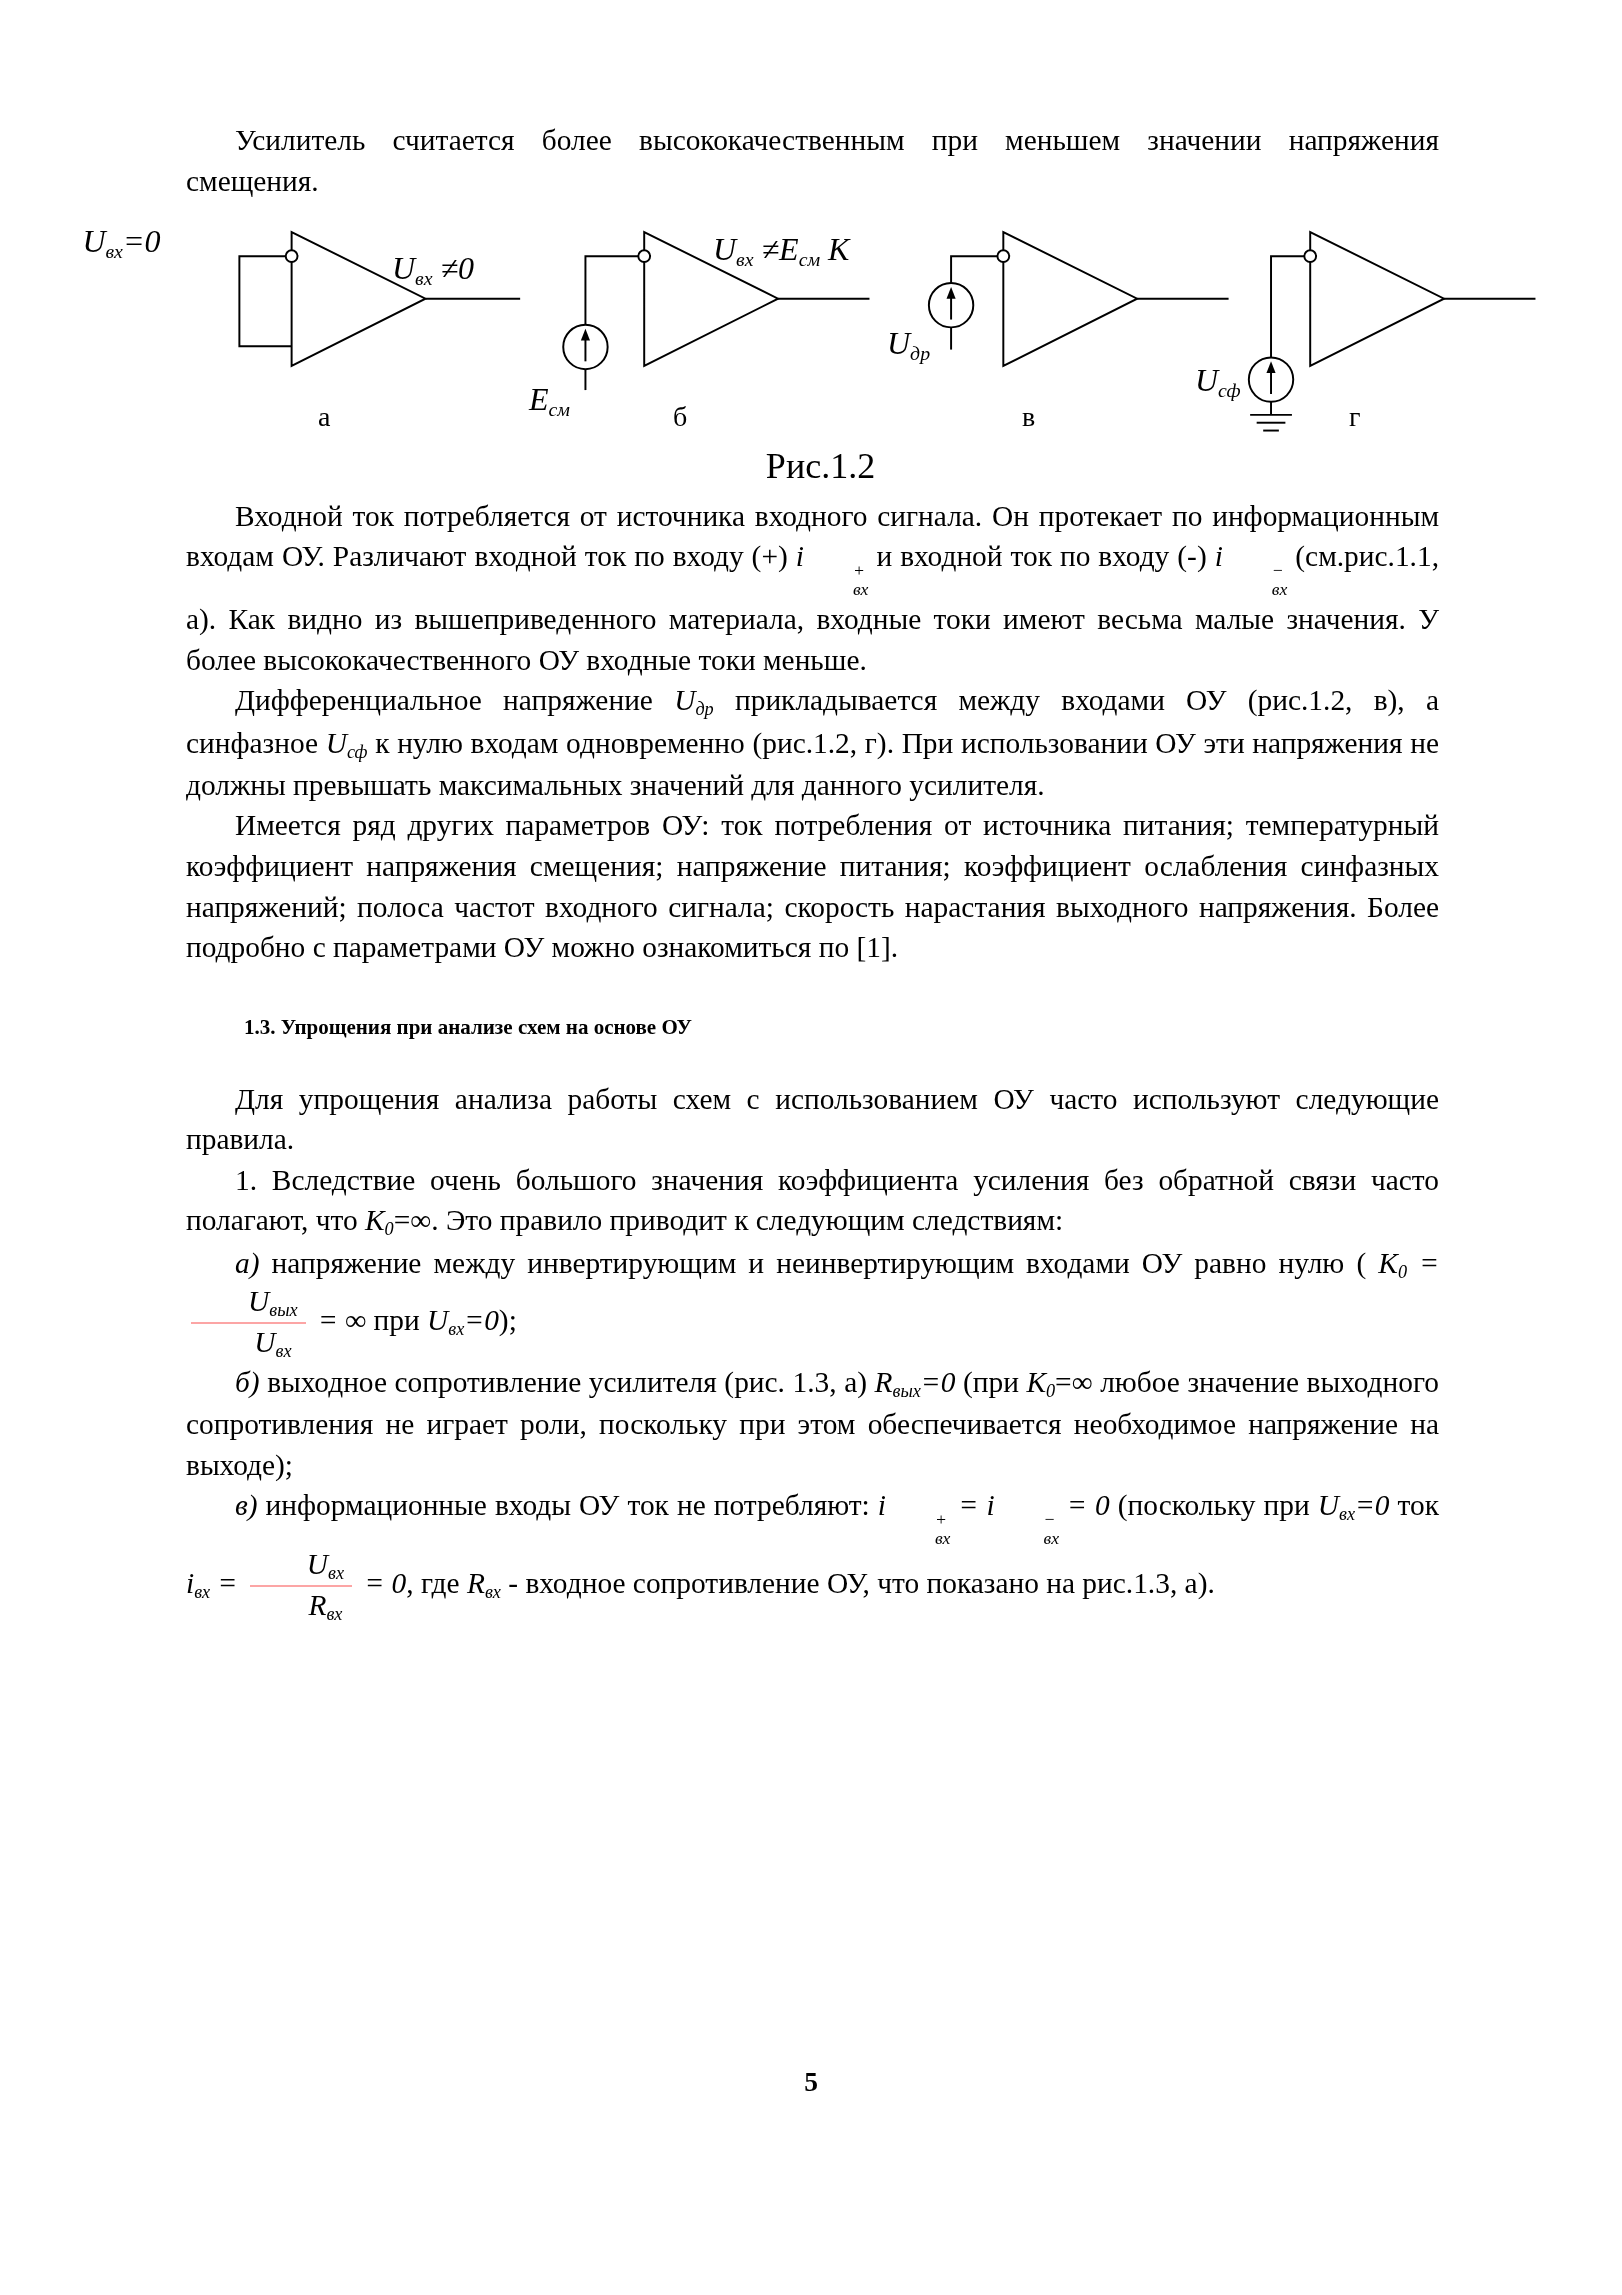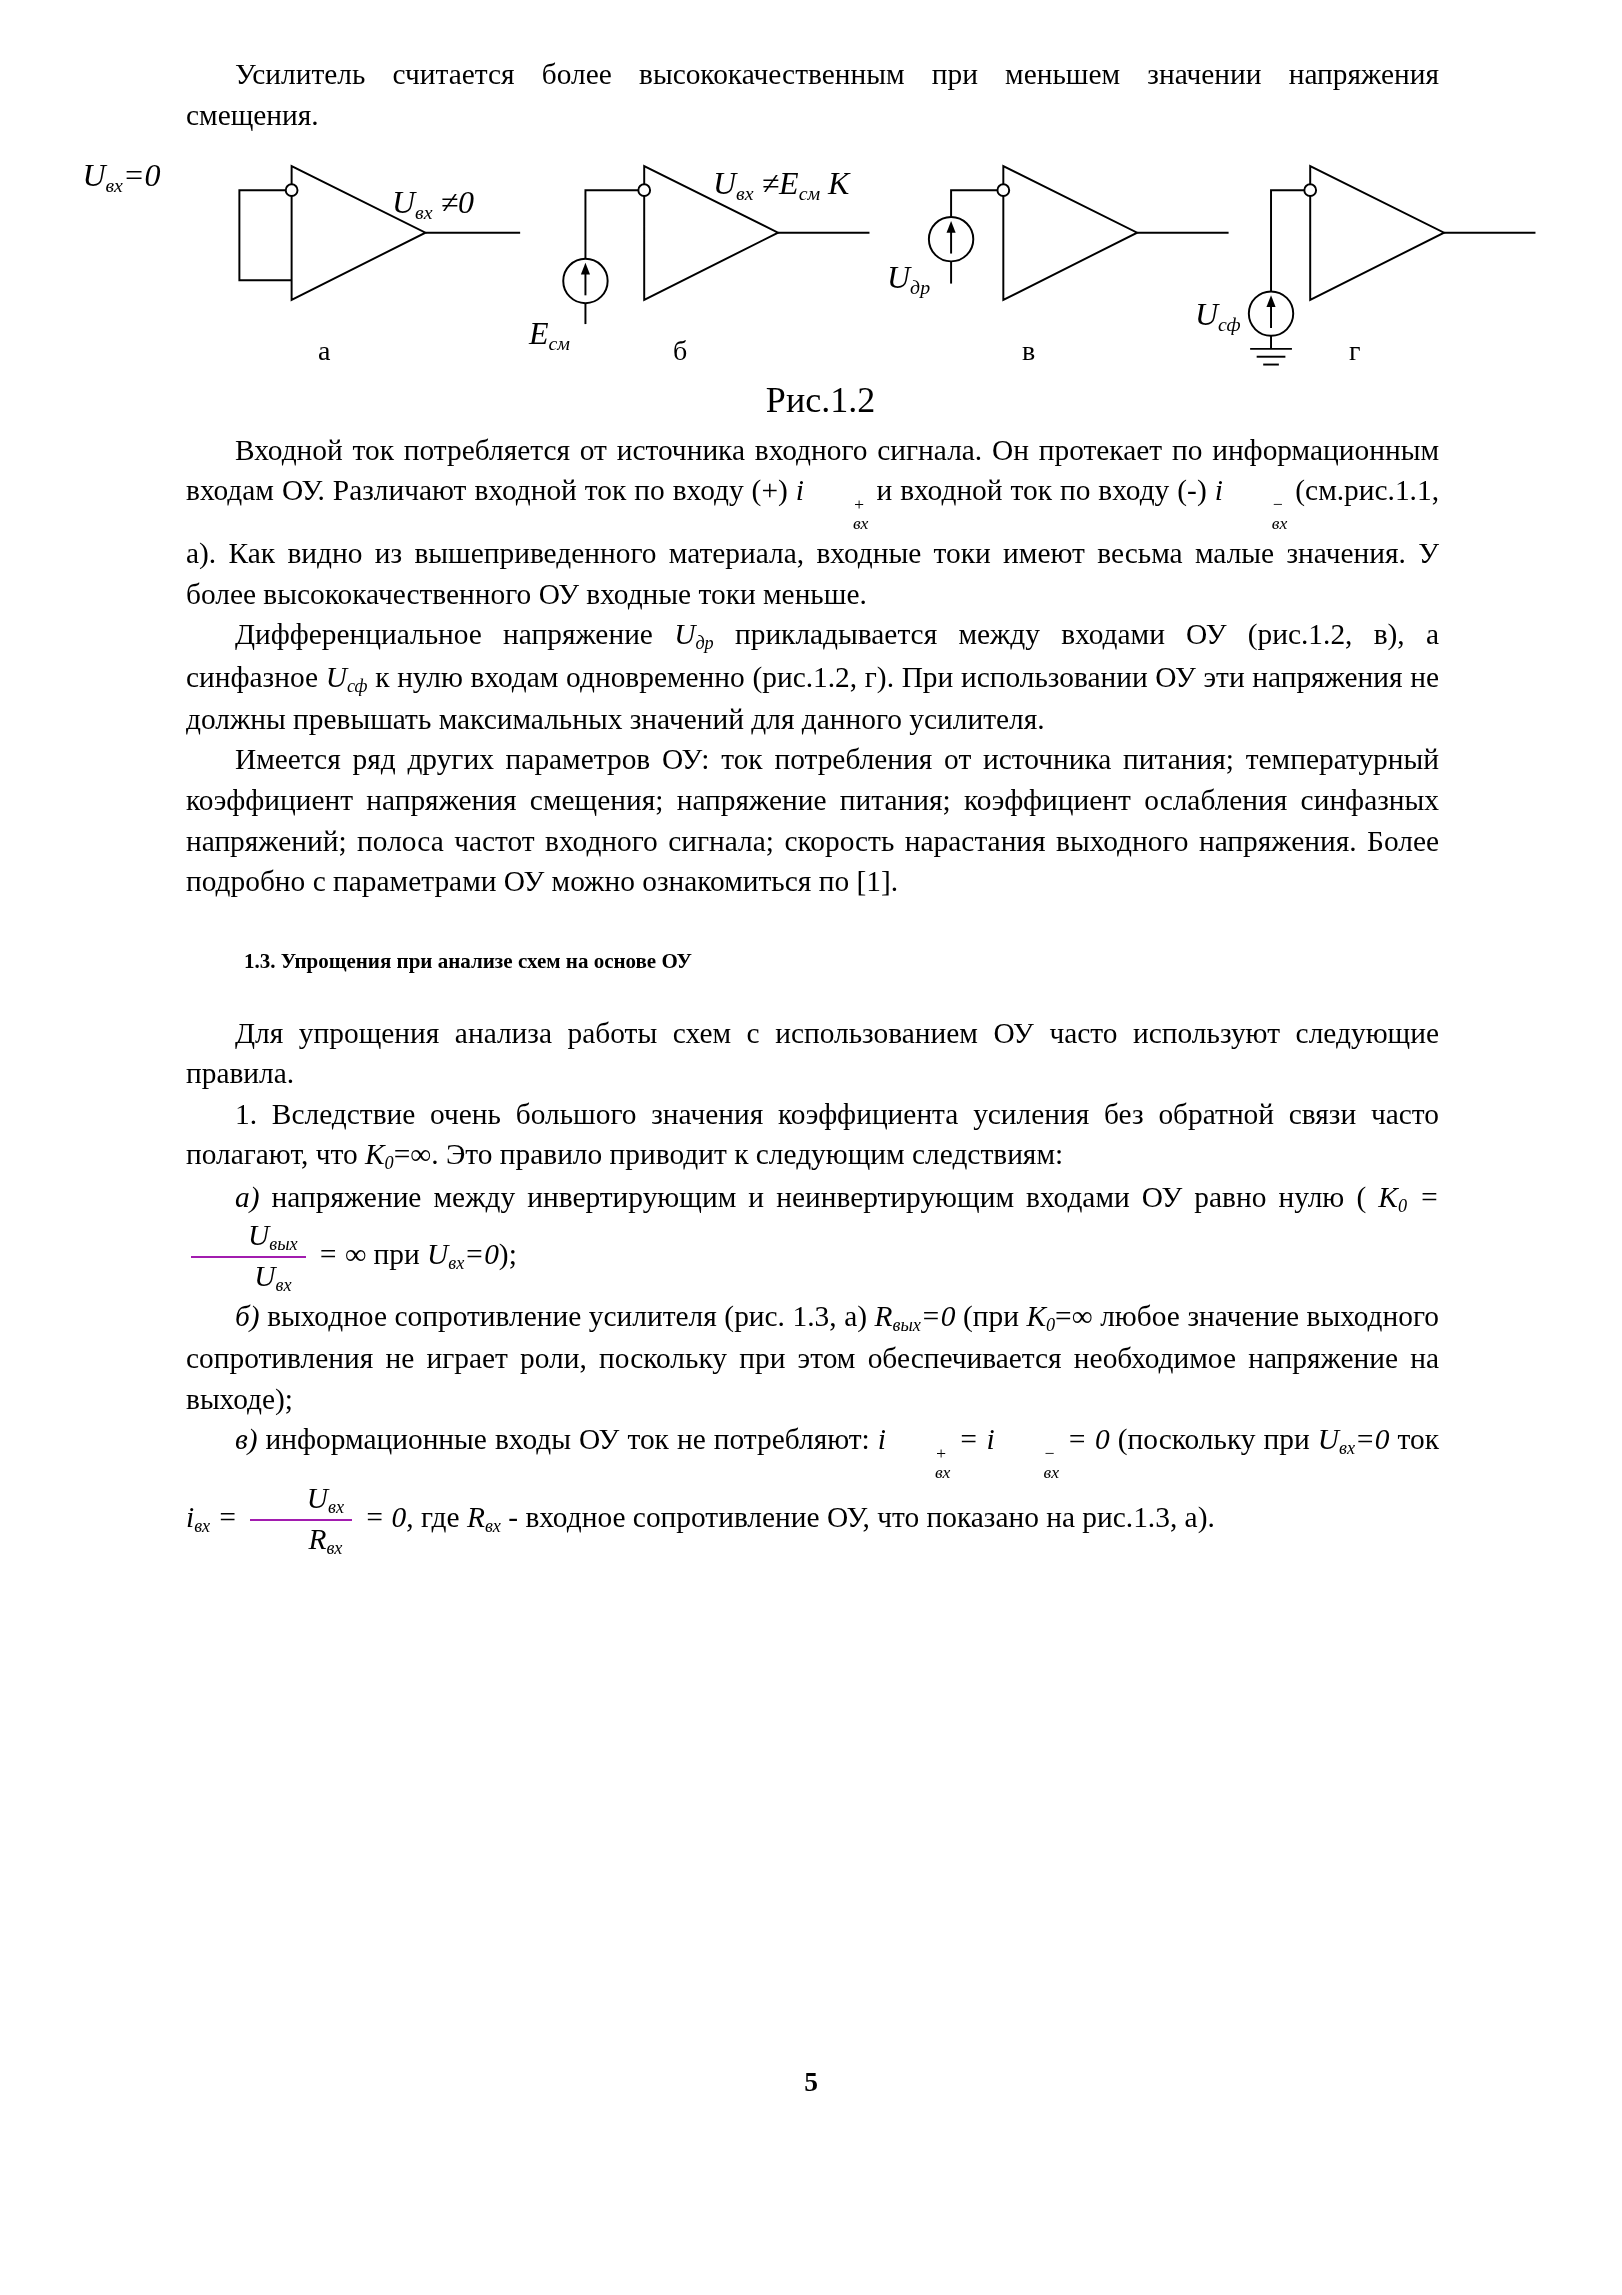--- a/index.html
+++ b/index.html
@@ -3,38 +3,38 @@
 <meta charset="utf-8">
 <style>
   html,body { margin:0; padding:0; background:#e8e8e8; }
   .sheet {
     position:relative;
     width:1622px; height:2295px;
     background:#ffffff;
     font-family:"Liberation Serif","DejaVu Serif",serif;
     color:#000;
     box-sizing:border-box;
-    padding:54px 183px 0 186px;
+    padding:120px 183px 0 186px;
     overflow:hidden;
   }
   p.para {
     font-size:29.4px;
     line-height:1.38;
     text-align:justify;
     text-indent:49px;
     margin:0;
   }
   .i { font-style:italic; }
   .sub { font-size:0.62em; font-style:italic; vertical-align:-0.28em; }
   .ss { display:inline-flex; flex-direction:column; align-items:flex-start;
         font-size:0.6em; font-style:italic; vertical-align:-0.55em; line-height:1.08; }
   .ss span { display:block; }
   .frac { display:inline-block; text-align:center; vertical-align:middle;
           line-height:1.15; margin:0 5.2px; }
-  .frac .num { display:block; border-bottom:2px solid #a21caf; padding:0 7.9px 1.3px; }
+  .frac .num { display:block; border-bottom:2px solid #fca5a5; padding:0 7.9px 1.3px; }
   .frac .den { display:block; padding-top:1.3px; }
   h3.heading {
     font-size:21px; font-weight:bold; margin:47px 0 39px 0;
     padding-left:58px; text-indent:0;
   }
   .figure {
     position:relative;
     width:1505px;
     margin:18.3px 0 14.4px -118px;
     height:262px;

